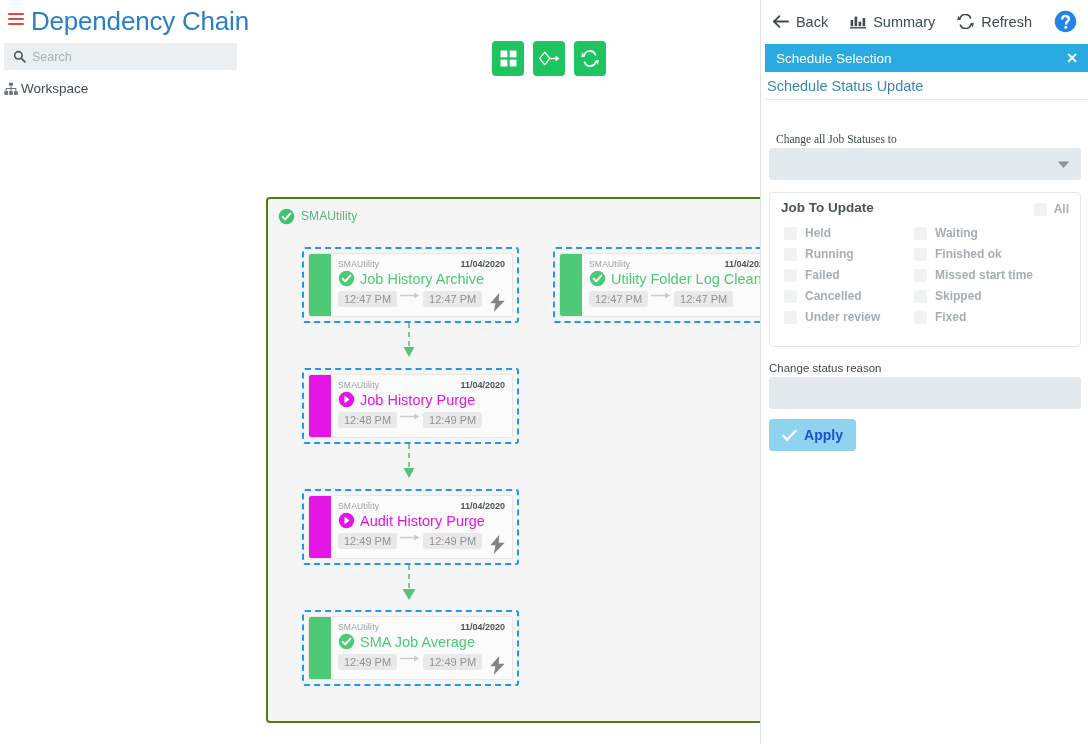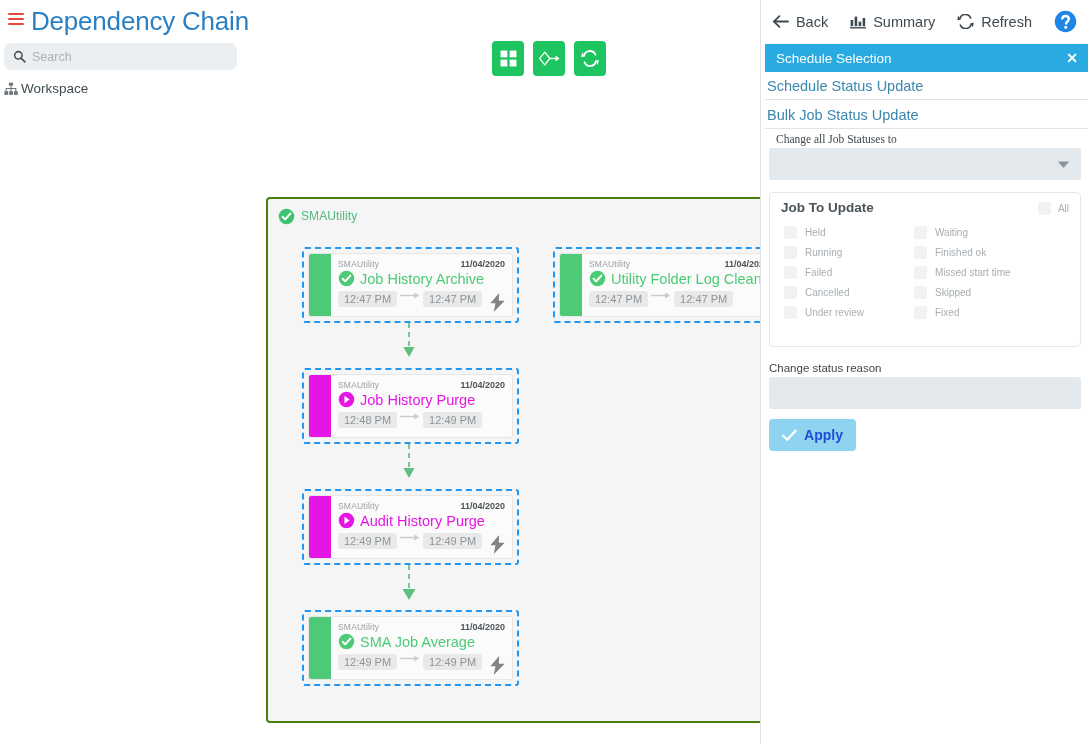--- a/index.html
+++ b/index.html
@@ -27,21 +27,21 @@
 
   .page-title {
     position: absolute; left: 31px; top: 6px;
     font-size: 26px; color: #2b7fc3; font-weight: 400;
     letter-spacing: -0.2px; white-space: nowrap;
   }
 
   .search-box {
     position: absolute; left: 4px; top: 43px;
     width: 233px; height: 27px;
-    background: #eceff1; border-radius: 7px;
+    background: #eceff1; border-radius: 0;
     display: flex; align-items: center; padding-left: 9px;
   }
   .search-ico { width: 13px; height: 13px; flex: 0 0 auto; margin-right:6px; }
   .search-ph { font-size: 12.5px; color: #a9b1b6; }
 
   .workspace-row {
     position: absolute; left: 4px; top: 81px;
     display:flex; align-items:center; gap:3px;
   }
   .ws-ico { width: 14px; height: 14px; }
@@ -159,21 +159,21 @@
   }
   .caret-ico { position:absolute; width: 13px; height: 9px; pointer-events:none; }
 
   .job-box {
     position:absolute; left: 8px; top: 192px; width: 312px; height: 155px;
     border: 1px solid #e3e7ea; border-radius: 4px; background:#fff;
   }
   .job-box-title { position:absolute; left: 11px; top: 7px; font-size: 13.5px; color:#4a5358; font-weight:bold; }
   .all-row { position:absolute; right: 11px; top: 9px; display:flex; align-items:center; gap:7px; }
   .cb { width: 13px; height: 13px; background:#f0f2f4; border-radius:2px; display:inline-block; cursor:pointer; }
-  .cb-lbl { font-size: 10px; color:#a7aeb3; }
+  .cb-lbl { font-size: 12px; color:#a7aeb3;font-weight:bold; }
   .cb-grid {
     position:absolute; left: 14px; top: 33px; right: 10px;
     display: grid; grid-template-columns: 130px 1fr; row-gap: 7px;
   }
   .cb-cell { display:flex; align-items:center; gap:8px; }
 
   .apply-btn {
     position:absolute; left: 8px; top: 419px; width: 87px; height: 32px;
     background: #8ed3ef; border-radius:4px; display:flex; align-items:center;
     justify-content:center; gap:7px; cursor:pointer;
@@ -434,21 +434,20 @@
         <circle cx="12.3" cy="18" r="1.6" fill="#fff"></circle>
       </svg>
     </div>
 
     <div class="panel-title-bar">
       <span class="panel-title">Schedule Selection</span>
       <span class="panel-close">✕</span>
     </div>
 
     <div class="section-head" id="sec-schedule">Schedule Status Update</div>
-    <div class="section-head" id="sec-bulk">Bulk Job Status Update</div>
 
     <div class="field-label" style="left:15px; top:133px;font-family:Liberation Serif, serif;">Change all Job Statuses to</div>
     <input class="ctl-input" style="left: 8px; top: 148px; width: 312px; height: 32px; padding: 0px 26px 0px 8px; font-size: 12.5px; color: rgb(63, 71, 76);" readonly="" value="">
     <svg class="caret-ico" style="left:296px; top:160px;" viewBox="0 0 13 9">
       <path d="M0.8 1.4 L12.2 1.4 L6.5 8 Z" fill="#8d9499"></path>
     </svg>
 
     <div class="job-box">
       <span class="job-box-title">Job To Update</span>
       <div class="all-row">

